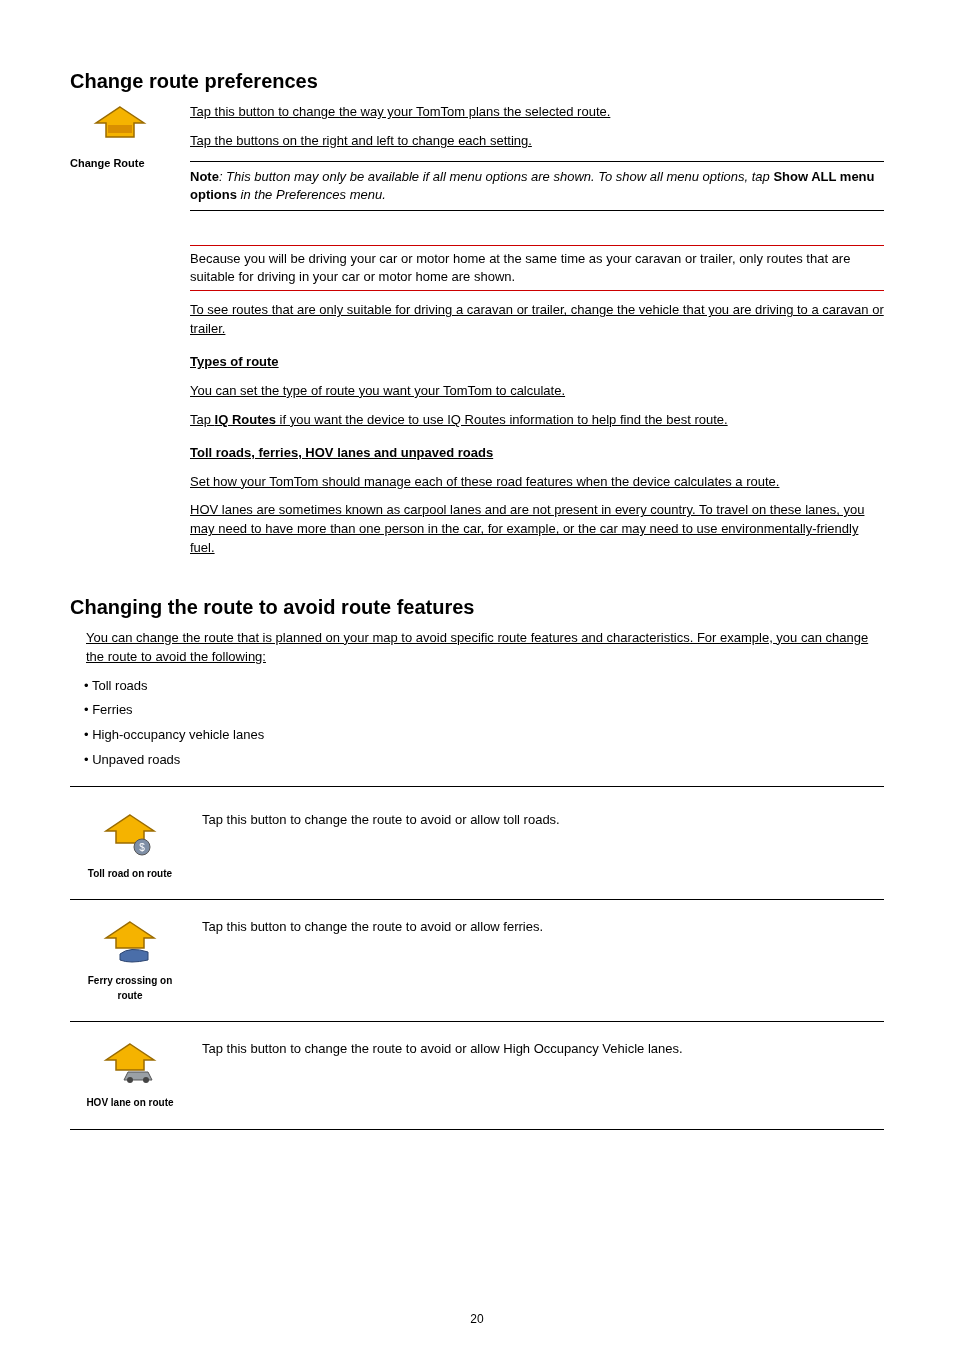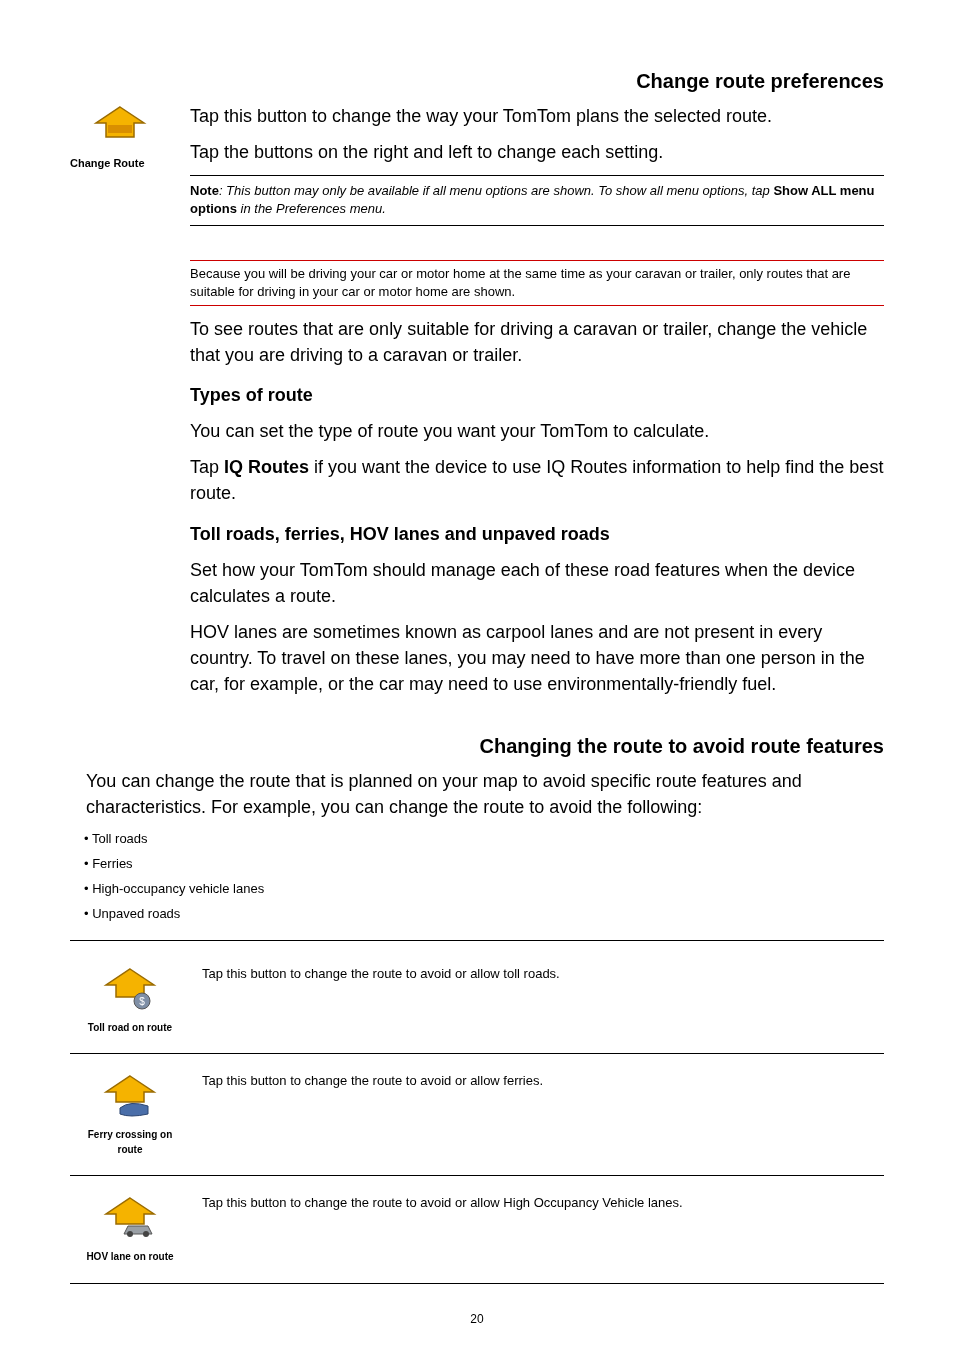--- a/index.html
+++ b/index.html
@@ -1,22 +1,22 @@
 <!DOCTYPE html>
 <html><head>
 <meta charset="utf-8">
 <style>
   * { box-sizing: border-box; margin: 0; padding: 0; }
   html, body { width: 954px; height: 1350px; background: #fff; font-family: Arial, Helvetica, sans-serif; color: #000; }
   .page { width: 954px; height: 1350px; position: relative; padding: 70px 70px 40px 70px; }
-  .section-title { font-size: 20px; font-weight: 700; margin-bottom: 10px; text-align: right; }
+  .section-title { font-size: 20px; font-weight: 700; margin-bottom: 10px; }
   .side-col { float: left; width: 100px; margin-right: 20px; text-align: left; }
   .side-label { font-size: 11px; font-weight: 700; margin-top: 6px; line-height: 1.2; }
   .body-col { margin-left: 120px; }
-  .body-text { font-size: 18px; line-height: 1.45; margin-bottom: 10px; }
+  .body-text { font-size: 13px; line-height: 1.45; margin-bottom: 10px; text-decoration: underline; }
   .hr-black { border: none; border-top: 1px solid #000; margin: 6px 0 6px 0; clear: both; }
   .hr-black-thin { border: none; border-top: 1px solid #000; margin: 6px 0; }
   .hr-red { border: none; border-top: 1px solid #c00; margin: 4px 0; }
   .note-block p { font-style: italic; font-size: 13px; line-height: 1.4; }
   .note-block .bold { font-weight: 700; font-style: normal; }
   .warn-block p { font-size: 13px; line-height: 1.4; }
   .clear { clear: both; }
   .bullet { margin-left: 14px; font-size: 13px; line-height: 1.45; margin-bottom: 6px; }
   .bullet::before { content: "•   "; }
   .features-table { width: 100%; border-collapse: collapse; table-layout: fixed; }

